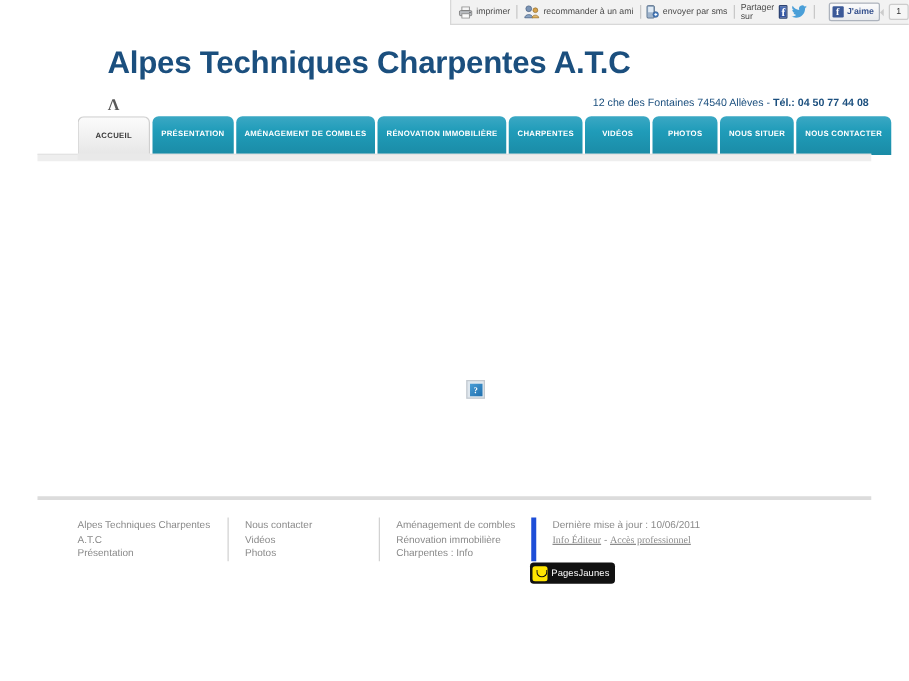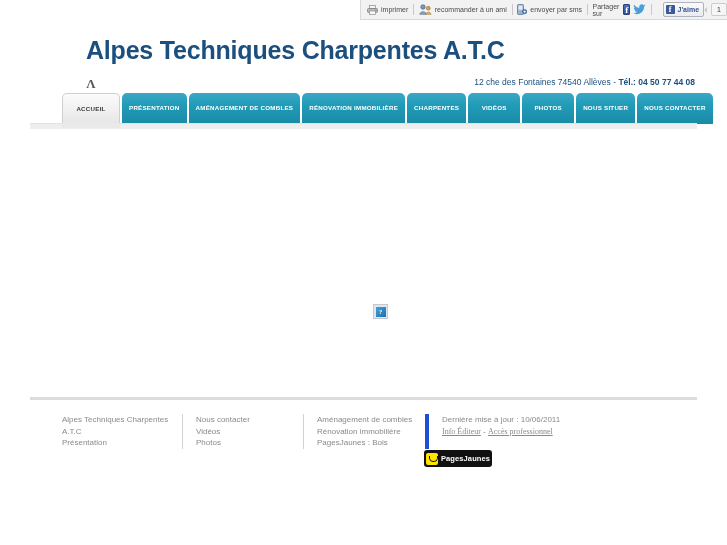--- a/index.html
+++ b/index.html
@@ -291,21 +291,21 @@
     top: 3px;
     width: 7px;
     height: 5px;
     border: 1.2px solid #111;
     border-top: none;
     border-radius: 0 0 7px 7px;
   }
   .pj-text {
     color: #ffffff;
     font-size: 7.5px;
-    font-weight: bold;
+    font-weight: normal;
     margin-left: 3px;
     letter-spacing: 0.1px;
   }
 </style>
 </head>
 <body>
 
 <div class="share-bar">
 
   <div class="share-item">
@@ -430,21 +430,21 @@
     <div>Présentation</div>
   </div>
   <div class="fcol c2">
     <div>Nous contacter</div>
     <div>Vidéos</div>
     <div>Photos</div>
   </div>
   <div class="fcol c3">
     <div>Aménagement de combles</div>
     <div>Rénovation immobilière</div>
-    <div>PagesJaunes : Bois</div>
+    <div>Charpentes : Info</div>
   </div>
   <div class="fcol c4">
     <div>Dernière mise à jour : 10/06/2011</div>
     <div>
       <a href="#">Info Éditeur</a>
       <span>-</span>
       <a href="#">Accès professionnel</a>
     </div>
   </div>
 </div>

